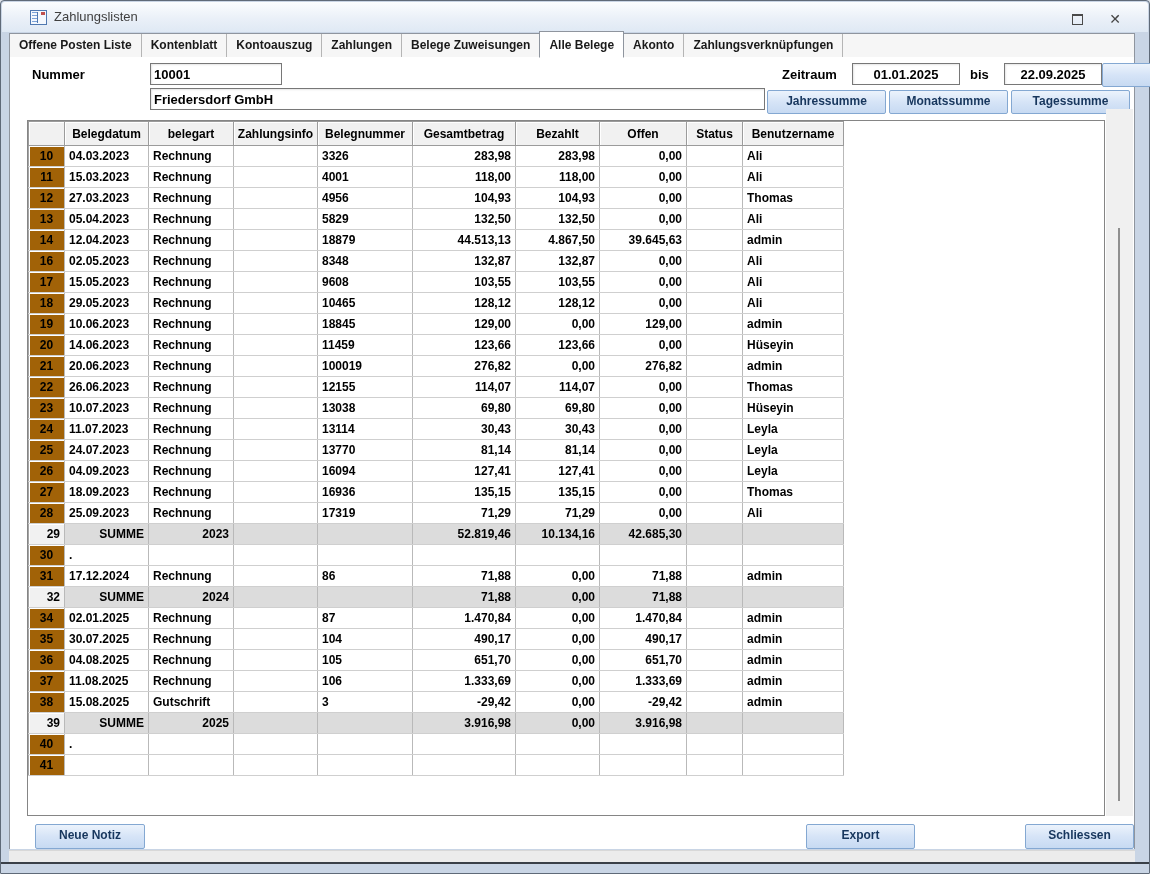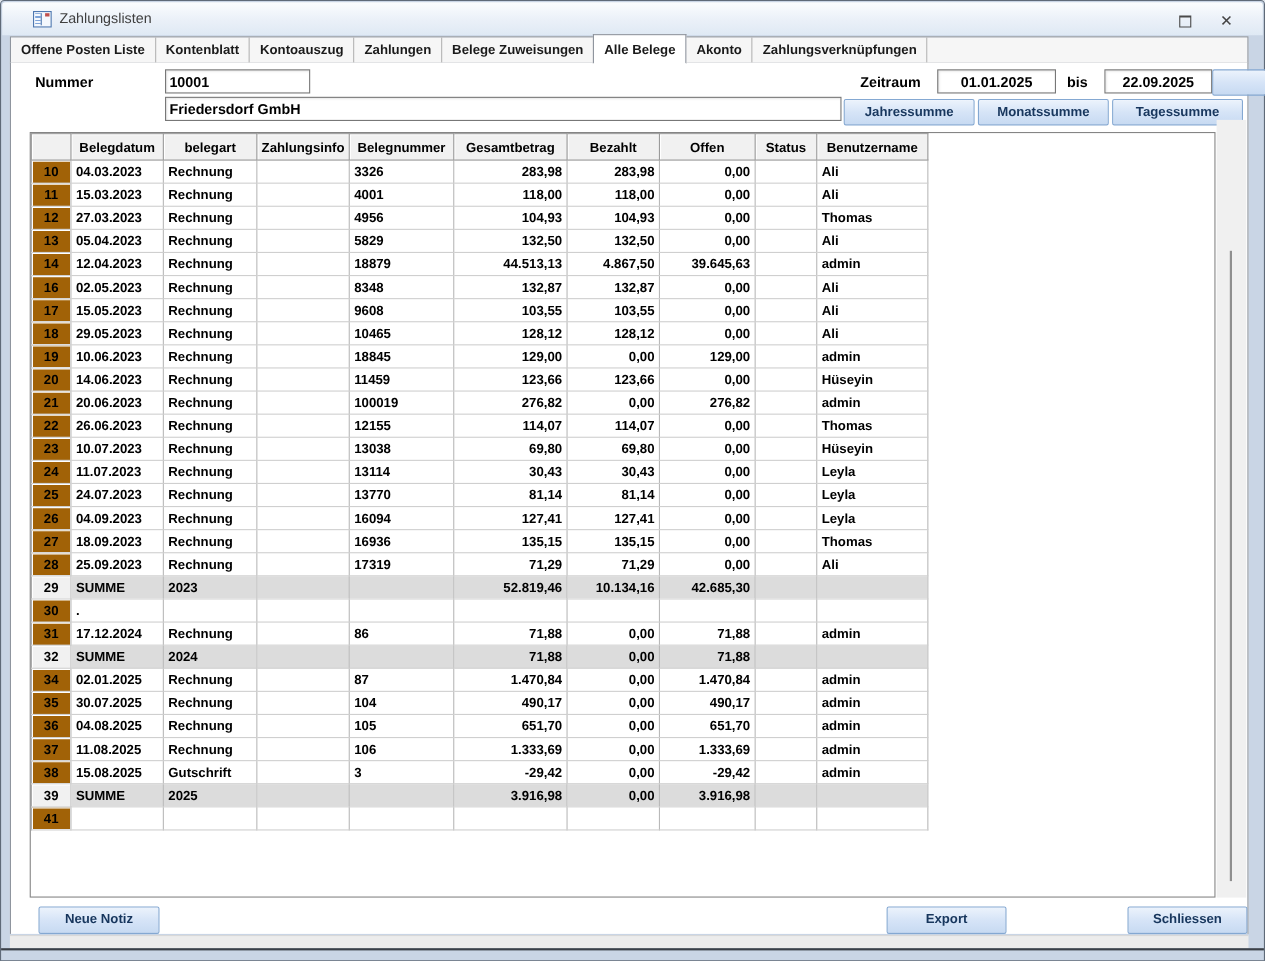--- a/index.html
+++ b/index.html
@@ -45,21 +45,21 @@
     border:1px solid #858585;background:#fff;box-sizing:border-box;overflow:hidden;}
   table.data{border-collapse:collapse;table-layout:fixed;width:815px;}
   table.data th{height:23px;background:#f1f1f1;border:1px solid #9b9b9b;
     box-shadow:inset 1px 1px 0 #fff;font-size:12px;font-weight:bold;color:#000;text-align:center;padding:0 2px;}
   table.data td{height:20px;font-size:12px;font-weight:bold;color:#000;padding:0 4px;
     border-right:1px solid #b9b9b9;border-bottom:1px solid #cfcfcf;overflow:hidden;white-space:nowrap;}
   td.rownum{background:#a16207;border:1px solid #a5a5a5;box-shadow:inset 1px 1px 0 #fff;
     text-align:center;padding:0;}
   .c-right{text-align:right;}
   .c-left{text-align:left;}
-  tr.row-sum td{background:#dcdcdc;}
+  tr.row-sum td{background:#dcdcdc;text-align:right;}
   tr.row-sum td.rownum{background:#f1f1f1;}
   
   .scrollstrip{position:absolute;left:1096px;top:52px;width:27px;height:707px;background:#f0f0f0;}
   .scrollthumb{position:absolute;left:12px;top:119px;width:2px;height:573px;background:#8f8f8f;}
   
   .statusstrip{position:absolute;left:8px;top:849px;width:1126px;height:11px;background:#ececec;border-top:1px solid #d8d8d8;}
   .frameline{position:absolute;left:0;top:861px;width:1148px;height:2px;background:#3a4048;}
 </style>
 </head>
 <body>
@@ -459,20 +459,32 @@
               <td class="c-left">2025</td>
               <td class="c-left"></td>
               <td class="c-left"></td>
               <td class="c-right">3.916,98</td>
               <td class="c-right">0,00</td>
               <td class="c-right">3.916,98</td>
               <td class="c-left"></td>
               <td class="c-left"></td>
             </tr>
             <tr class="">
+              <td class="rownum">40</td>
+              <td class="c-left">.</td>
+              <td class="c-left"></td>
+              <td class="c-left"></td>
+              <td class="c-left"></td>
+              <td class="c-right"></td>
+              <td class="c-right"></td>
+              <td class="c-right"></td>
+              <td class="c-left"></td>
+              <td class="c-left"></td>
+            </tr>
+            <tr class="">
               <td class="rownum">41</td>
               <td class="c-left"></td>
               <td class="c-left"></td>
               <td class="c-left"></td>
               <td class="c-left"></td>
               <td class="c-right"></td>
               <td class="c-right"></td>
               <td class="c-right"></td>
               <td class="c-left"></td>
               <td class="c-left"></td>

